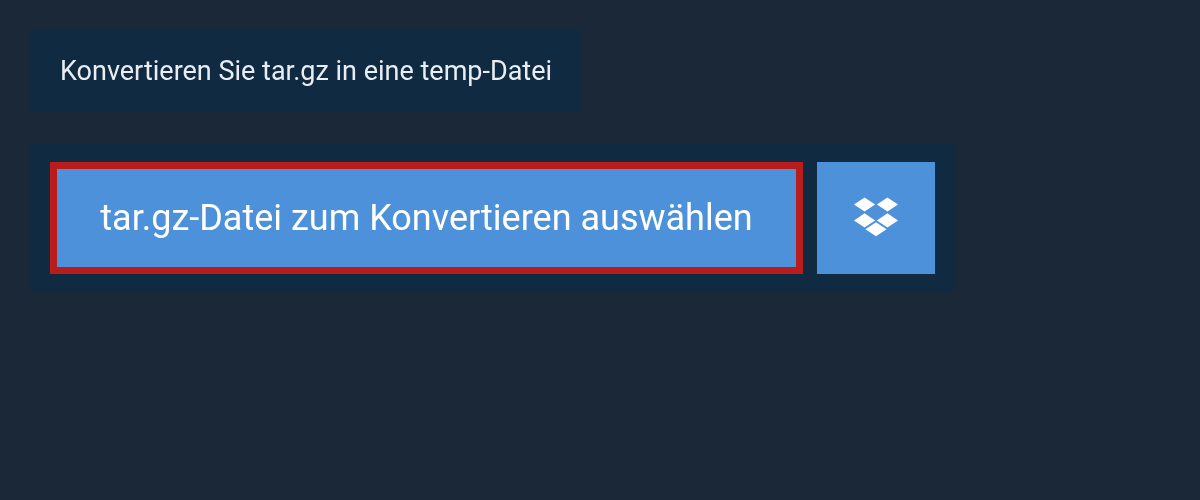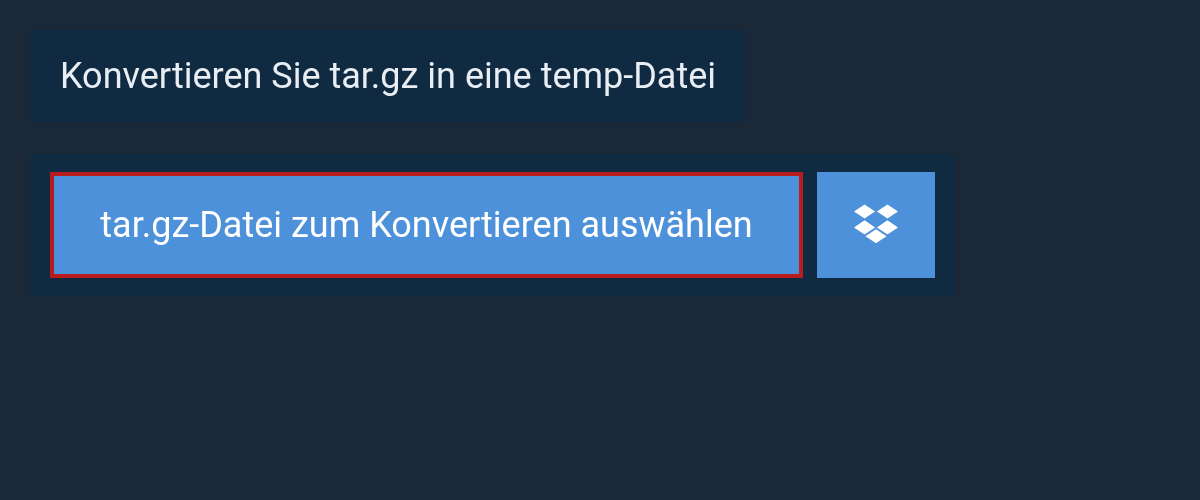--- a/index.html
+++ b/index.html
@@ -17,36 +17,36 @@
     .container {
       padding: 30px 30px 0 30px;
     }
     .heading-wrapper {
       background: #102a42;
       padding: 25px 30px;
       display: inline-block;
     }
     .heading {
       color: #e8eef3;
-      font-size: 36px;
+      font-size: 27px;
       font-weight: 400;
     }
     .upload-panel {
       background: #102a42;
       margin-top: 32px;
       padding: 18px 20px;
       display: flex;
       gap: 14px;
       align-items: stretch;
       width: 925px;
     }
     .select-button {
       flex: 1;
       background: #4c91d9;
-      border: 4px solid #b91c1c;
+      border: 7px solid #b91c1c;
       color: #ffffff;
       font-size: 36px;
       font-weight: 400;
       padding: 28px 20px;
       display: flex;
       align-items: center;
       justify-content: center;
       cursor: pointer;
       text-align: center;
     }

